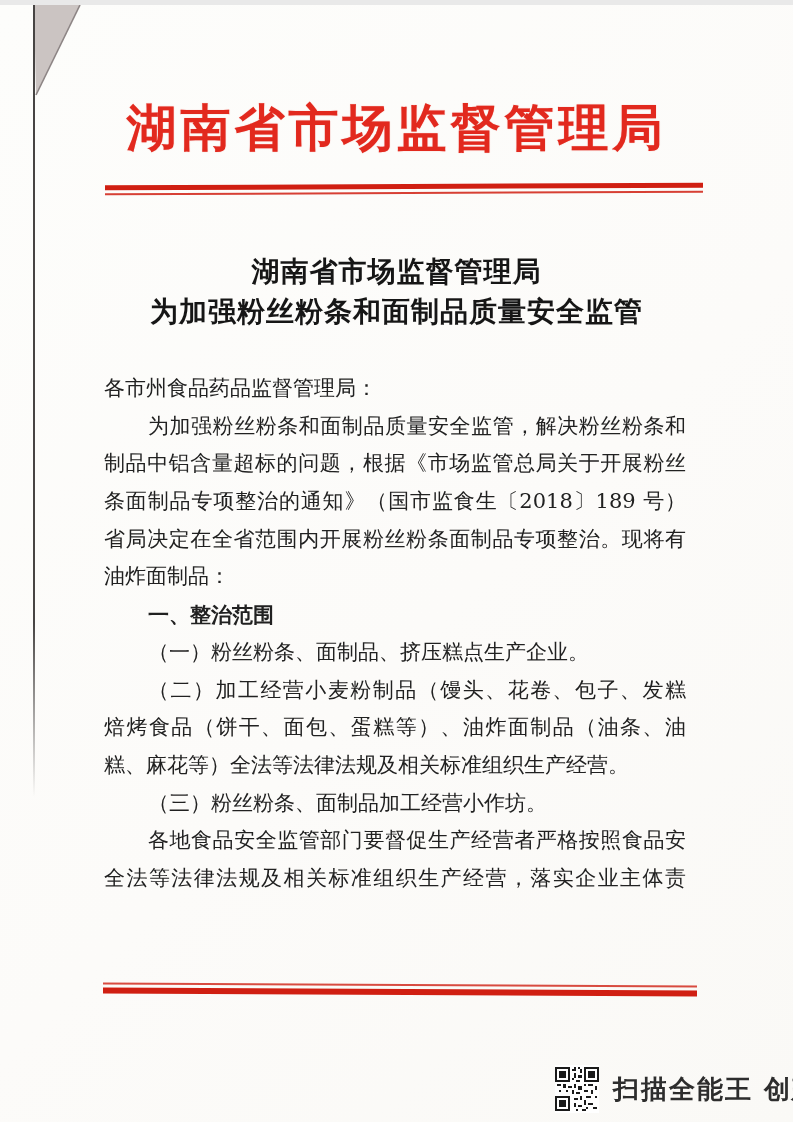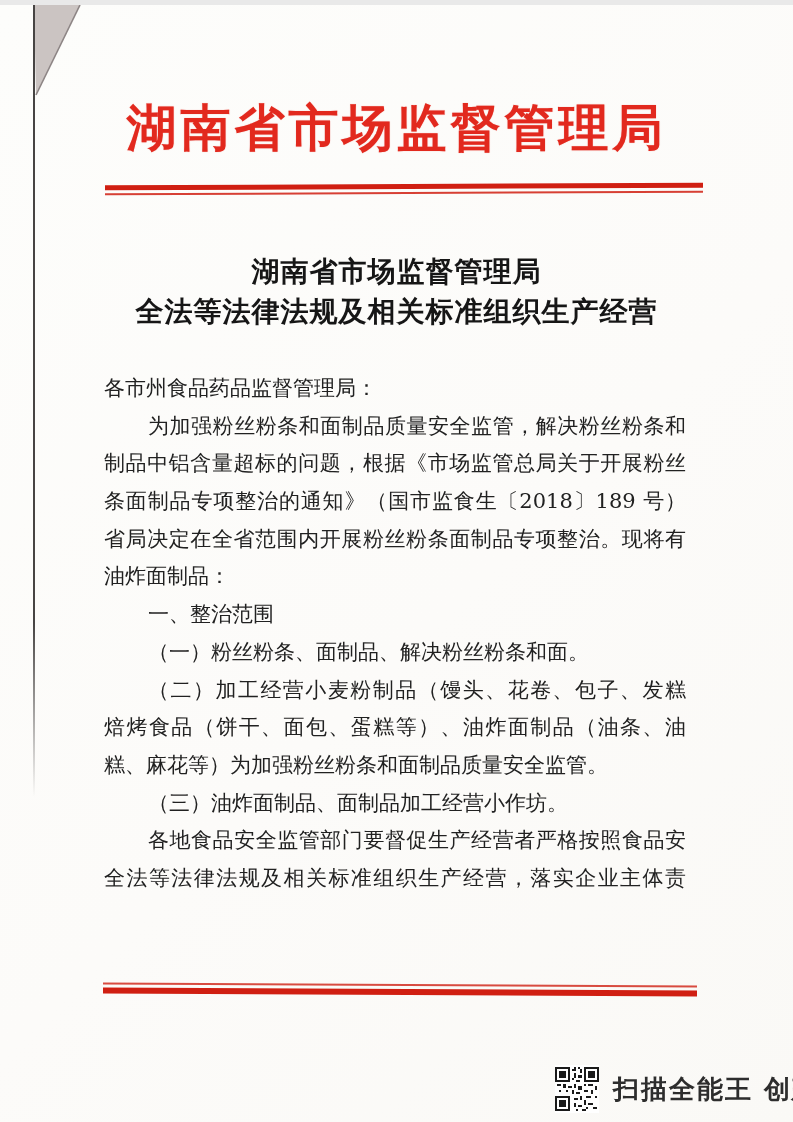--- a/index.html
+++ b/index.html
@@ -51,21 +51,21 @@
     font-size:21px; line-height:37.7px;
     color:#212121;
   }
   .body-block .line { height:37.7px; white-space:nowrap; }
   .body-block .line.just {
     white-space:normal;
     text-align:justify; text-align-last:justify;
     text-justify:inter-character;
     overflow:hidden;
   }
-  .body-block .line.bold { font-weight:400; }
+  .body-block .line.bold { font-weight:700; }
   .body-block .line.ind2 { padding-left:44px; }
   .body-block .line.just.ind2 { padding-left:44px; }
 
   .rule-bottom-thin  { left:103px; top:979px; width:594px; height:2px;
     background:var(--rule-red,#d01f12); opacity:.8; transform:rotate(0.3deg); }
   .rule-bottom-thick { left:103px; top:984px; width:594px; height:6px;
     background:var(--rule-red,#d01f12); transform:rotate(0.3deg); }
 
   
   .watermark { position:absolute; left:555px; top:1060px; display:flex; align-items:center; }
@@ -87,36 +87,36 @@
     <line x1="55" y1="0" x2="11" y2="90" stroke="#8d8585" stroke-width="1.6"></line>
   </svg>
   <div class="page-edge-line"></div>
 
   <div class="letterhead">湖南省市场监督管理局</div>
   <div class="rule rule-top-thick"></div>
   <div class="rule rule-top-thin"></div>
 
   <div class="doc-title">
     <div>湖南省市场监督管理局</div>
-    <div>全法等法律法规及相关标准组织生产经营</div>
+    <div>为加强粉丝粉条和面制品质量安全监管</div>
   </div>
 
   <div class="body-block">
       <div class="line">各市州食品药品监督管理局：</div>
       <div class="line just ind2">为加强粉丝粉条和面制品质量安全监管，解决粉丝粉条和面</div>
       <div class="line just">制品中铝含量超标的问题，根据《市场监管总局关于开展粉丝粉</div>
       <div class="line just">条面制品专项整治的通知》（国市监食生〔2018〕189 号）精神，</div>
       <div class="line just">省局决定在全省范围内开展粉丝粉条面制品专项整治。现将有关</div>
       <div class="line">油炸面制品：</div>
       <div class="line bold ind2">一、整治范围</div>
-      <div class="line ind2">（一）粉丝粉条、面制品、解决粉丝粉条和面。</div>
+      <div class="line ind2">（一）粉丝粉条、面制品、挤压糕点生产企业。</div>
       <div class="line just ind2">（二）加工经营小麦粉制品（馒头、花卷、包子、发糕等）、</div>
       <div class="line just">焙烤食品（饼干、面包、蛋糕等）、油炸面制品（油条、油饼、炸</div>
-      <div class="line">糕、麻花等）为加强粉丝粉条和面制品质量安全监管。</div>
-      <div class="line ind2">（三）油炸面制品、面制品加工经营小作坊。</div>
+      <div class="line">糕、麻花等）全法等法律法规及相关标准组织生产经营。</div>
+      <div class="line ind2">（三）粉丝粉条、面制品加工经营小作坊。</div>
       <div class="line just ind2">各地食品安全监管部门要督促生产经营者严格按照食品安</div>
       <div class="line just">全法等法律法规及相关标准组织生产经营，落实企业主体责任，</div>
     </div>
 
   <div class="rule rule-bottom-thin"></div>
   <div class="rule rule-bottom-thick"></div>
 
   <div class="watermark">
     <svg class="qr" viewBox="0 0 21 23" shape-rendering="crispEdges">
       <rect x="0" y="0" width="21" height="23" fill="#ffffff"></rect>

